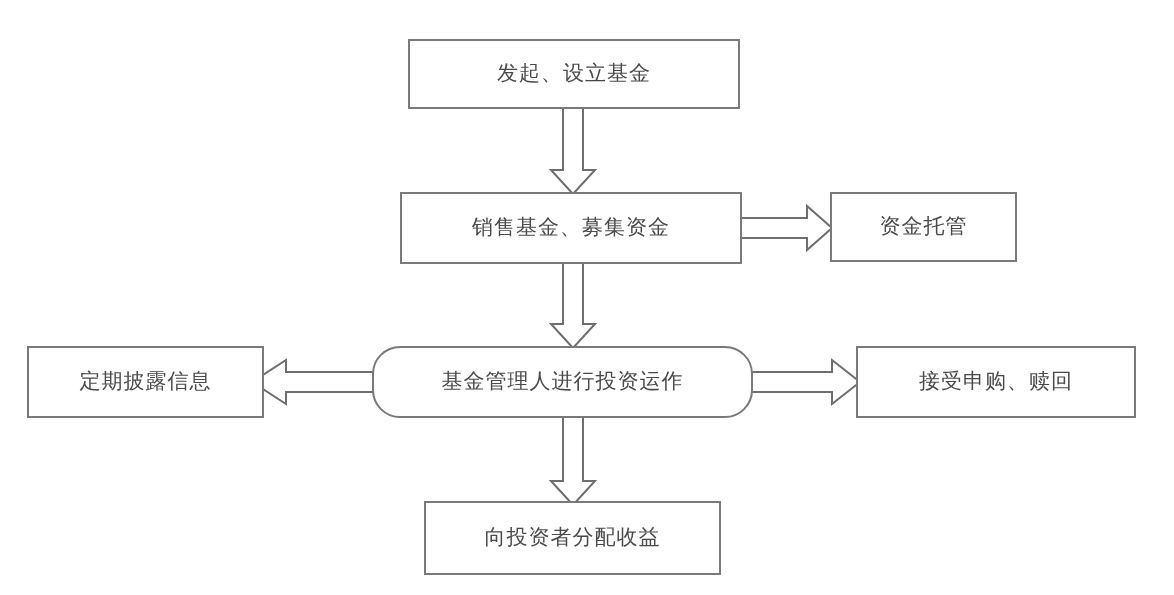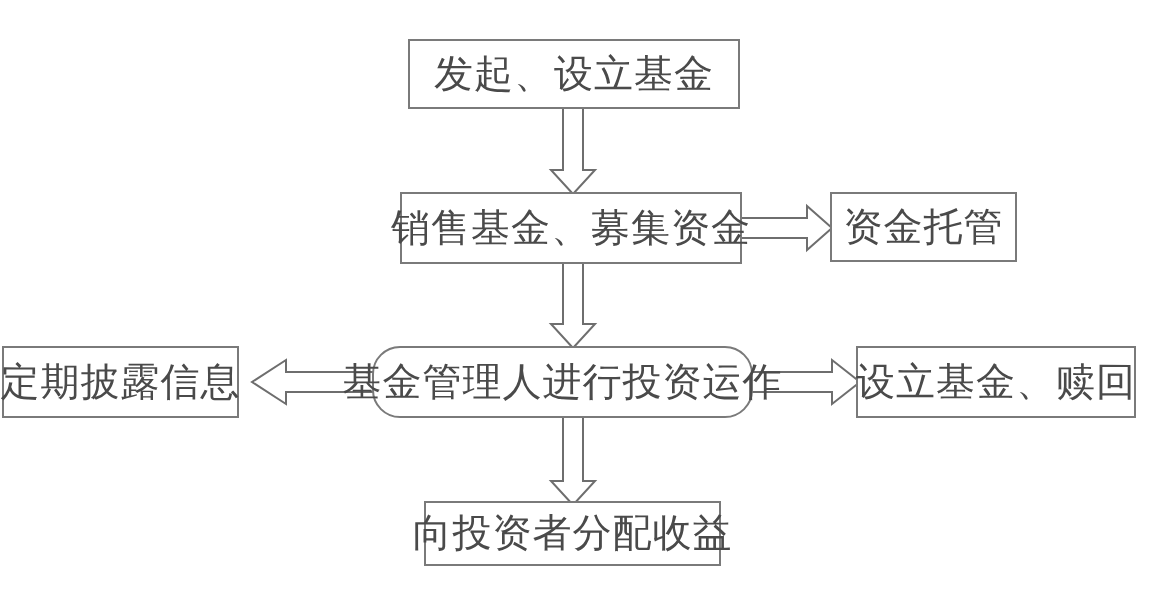--- a/index.html
+++ b/index.html
@@ -17,21 +17,21 @@
   }
   .node {
     position: absolute;
     box-sizing: border-box;
     background: #ffffff;
     border: 2px solid #7a7a7a;
     display: flex;
     align-items: center;
     justify-content: center;
     color: #4a4a4a;
-    font-size: 39px;
+    font-size: 21px;
     letter-spacing: 1px;
     line-height: 1;
     white-space: nowrap;
     z-index: 3;
   }
   .node-label {
     display: block;
     transform: translateY(-1px);
   }
   .arrow {
@@ -99,25 +99,25 @@
   </div>
 
   <div class="node" style="left:830px; top:192px; width:187px; height:70px;justify-content:center;">
     <span class="node-label">资金托管</span>
   </div>
 
   <div class="node" style="left:372px; top:346px; width:381px; height:72px;border-radius:28px;">
     <span class="node-label">基金管理人进行投资运作</span>
   </div>
 
-  <div class="node" style="left:2px; top:346px; width:237px; height:72px;">
+  <div class="node" style="left:27px; top:346px; width:237px; height:72px;">
     <span class="node-label">定期披露信息</span>
   </div>
 
   <div class="node" style="left:856px; top:346px; width:280px; height:72px;">
-    <span class="node-label">设立基金、赎回</span>
+    <span class="node-label">接受申购、赎回</span>
   </div>
 
-  <div class="node" style="left:424px; top:501px; width:297px; height:65px;">
+  <div class="node" style="left:424px; top:501px; width:297px; height:74px;">
     <span class="node-label">向投资者分配收益</span>
   </div>
 
 </div>
 
 </body></html>

